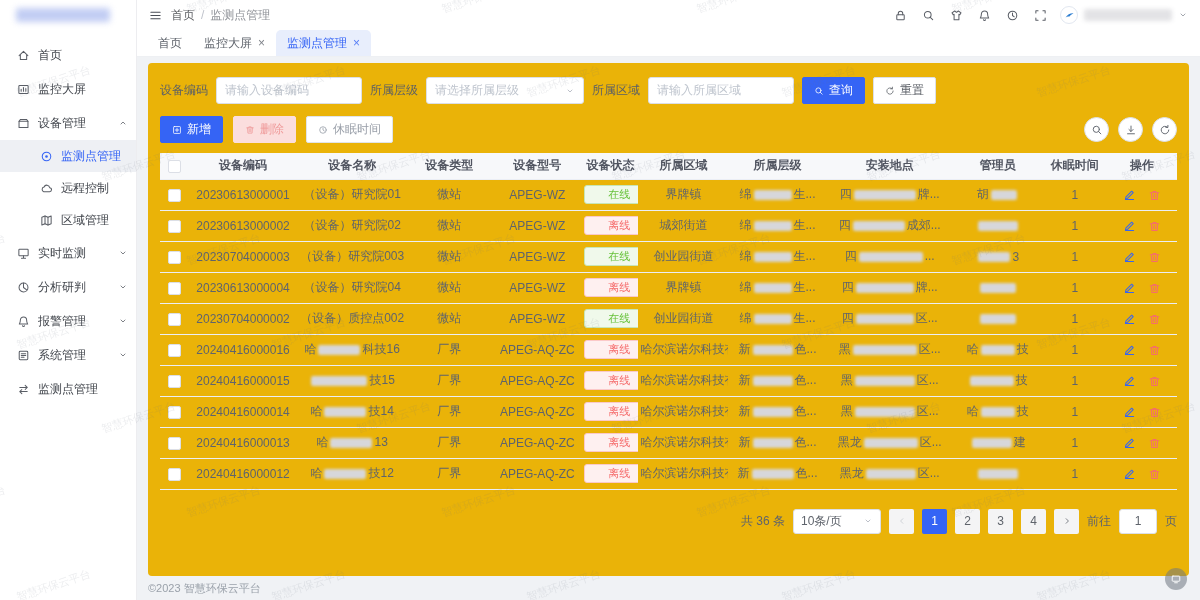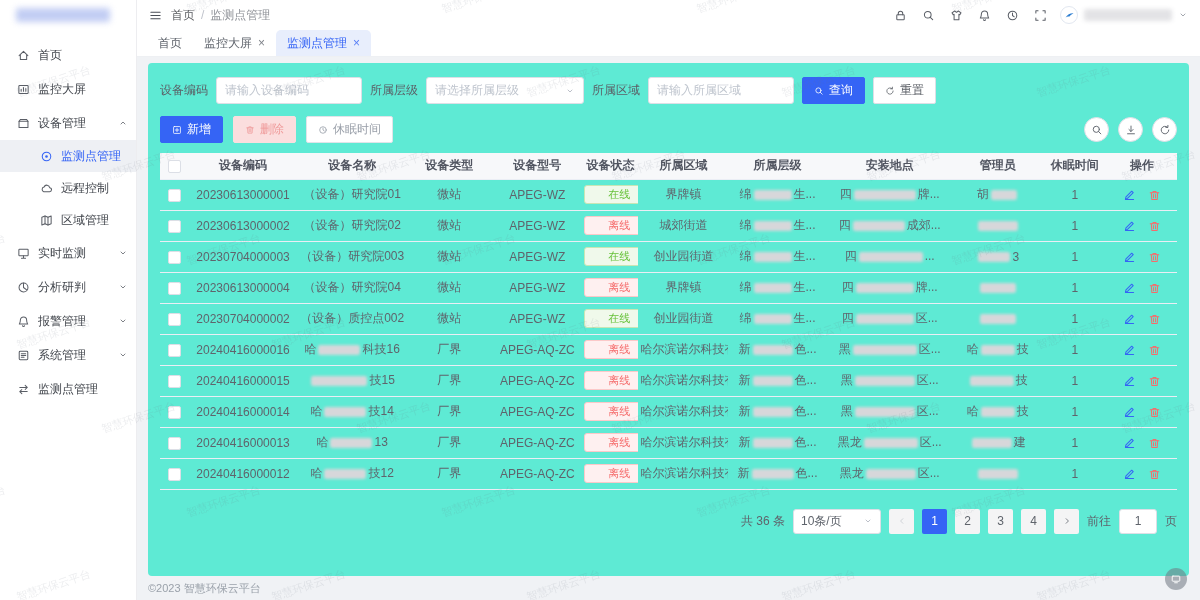--- a/index.html
+++ b/index.html
@@ -32,21 +32,21 @@
   .top-ic{display:flex;cursor:pointer}
   .user{display:flex;align-items:center;gap:6px;margin-left:4px;cursor:pointer;color:#8a8f98}
   .avatar{width:18px;height:18px;border-radius:50%;border:1px solid #e2e7f0;background:#fff;display:flex;align-items:center;justify-content:center;overflow:hidden}
   .user-redact{width:88px;height:12px;background:#e3e3e6;border-radius:2px;filter:blur(2px)}
   .tabbar{height:27px;background:#fff;display:flex;align-items:flex-end;padding-left:10px;border-bottom:1px solid #eef0f3}
   .tab{height:26px;display:inline-flex;align-items:center;gap:6px;padding:0 11px;cursor:pointer;color:#5f646c}
   .tab.active{background:#e8eefc;color:#3564f5;border-radius:5px 5px 0 0}
   .tab-x{font-size:12px;line-height:1;opacity:.8}
   
   .content{flex:1;padding:6px 11px 0;position:relative}
-  .card{background:#5eead4;border-radius:4px;padding:10px 12px 0;height:513px}
+  .card{background:#eab308;border-radius:4px;padding:10px 12px 0;height:513px}
   .filters{display:flex;align-items:center;gap:8px;margin:4px 0 12px}
   .f-label{color:#5b5f66;white-space:nowrap}
   .f-input{height:27px;width:146px;border:1px solid #dcdfe6;border-radius:3px;padding:0 8px;font-size:12px;color:#606266;outline:none;font-family:Liberation Serif, serif}
   .f-input::placeholder{color:#bfc5ce}
   .f-select{height:27px;width:158px;border:1px solid #dcdfe6;border-radius:3px;padding:0 8px;display:flex;align-items:center;justify-content:space-between;background:#fff;cursor:pointer;color:#a9afba}
   .f-select .ph{color:#bfc5ce}
   .btn{height:27px;padding:0 11px;border-radius:2px;border:1px solid #dcdfe6;background:#fff;display:inline-flex;align-items:center;gap:5px;cursor:pointer;font-size:12px;color:#5b5f66;font-family:inherit}
   .btn-primary{background:#3564f5;border-color:#3564f5;color:#fff}
   .btn-danger-light{background:#fbdede;border-color:#fbdede;color:#ef9a9a;cursor:not-allowed}
   .btn-plain{color:#989ea8;border-color:#e0e4e9}

